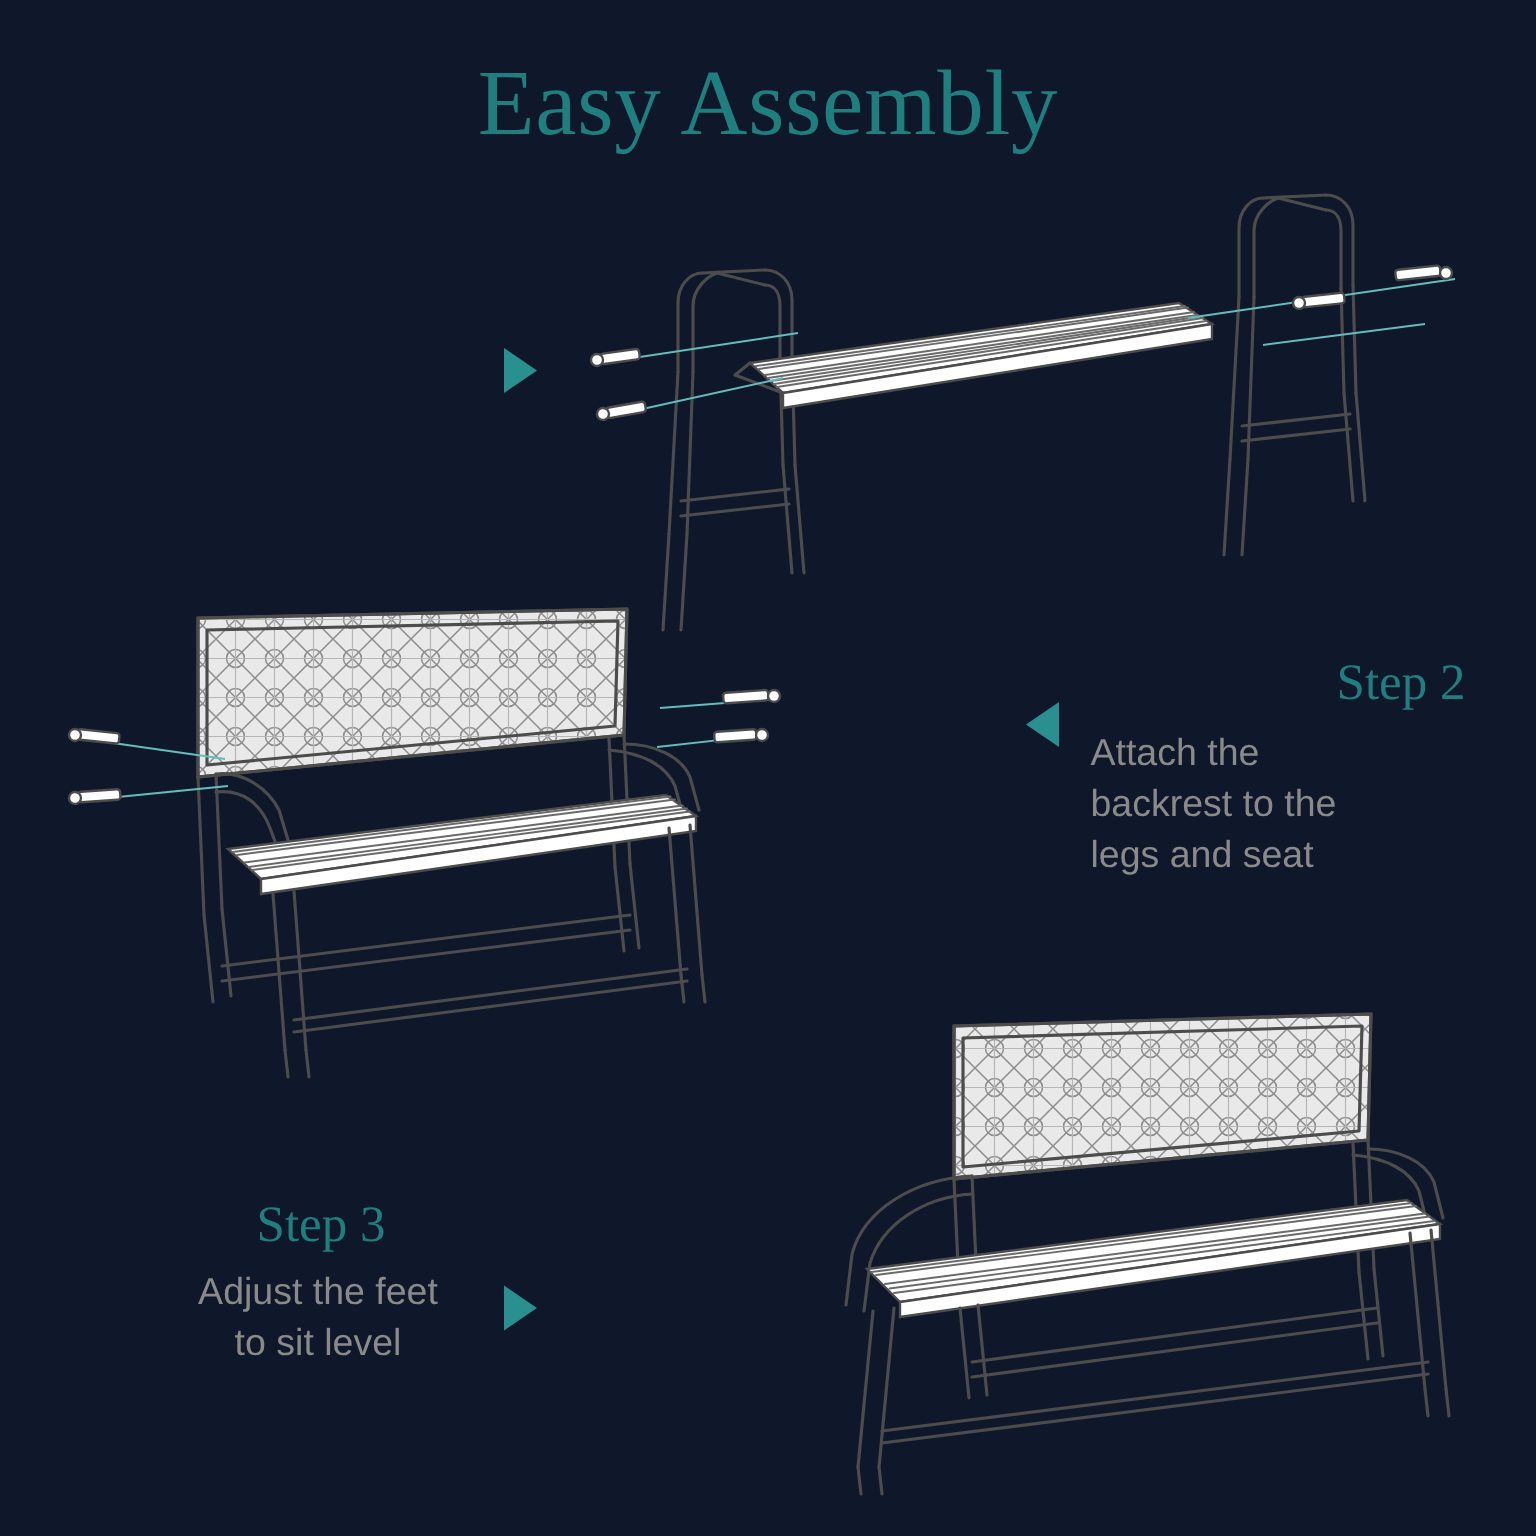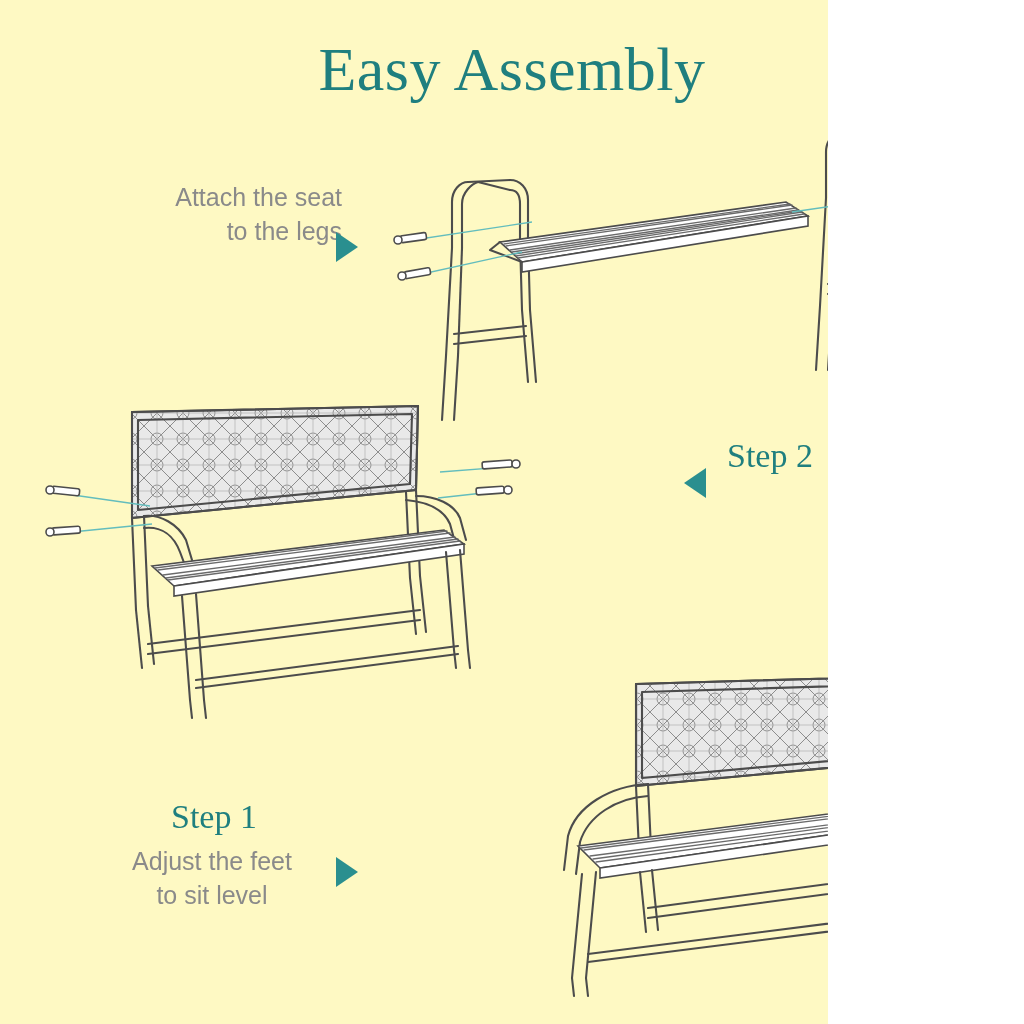--- a/index.html
+++ b/index.html
@@ -2,23 +2,23 @@
 <html><head>
 <meta charset="utf-8">
 <style>
   html, body {
     margin: 0;
     padding: 0;
     background: #ffffff;
   }
   #page {
     position: relative;
-    width: 828px;
+    width: 1024px;
     height: 1024px;
-    background: #fef9c3;
+    background: #0f172a;
     overflow: hidden;
     font-family: "Liberation Sans", sans-serif;
   }
   .title {
     position: absolute;
     top: 34px;
     left: 0;
     width: 1024px;
     text-align: center;
     font-family: "Liberation Serif", serif;
@@ -43,21 +43,21 @@
     line-height: 34px;
     color: #8a8a8a;
     white-space: pre-line;
   }
 
   #step1 { top: 172px; left: 92px; width: 260px; text-align: right; }
   #step1 .step-label { text-align: center; padding-right: 6px; }
   #step1 .step-desc { margin-top: 8px; text-align: right; padding-right: 10px; }
 
   #step2 { top: 437px; left: 727px; width: 250px; text-align: left; }
-  #step2 .step-label { text-align: left; }
+  #step2 .step-label { text-align: right; }
   #step2 .step-desc { margin-top: 10px; text-align: left; }
 
   #step3 { top: 798px; left: 92px; width: 250px; text-align: right; }
   #step3 .step-label { text-align: center; padding-right: 6px; }
   #step3 .step-desc { margin-top: 8px; text-align: center; padding-right: 10px; }
 
   .arrow {
     position: absolute;
     width: 0; height: 0;
   }
@@ -83,22 +83,20 @@
   .bolt  { fill: #ffffff; stroke: #4c4c4c; stroke-width: 1.6; }
 </style>
 </head>
 <body>
 
 <div id="page">
 
   <div class="title">Easy Assembly</div>
 
   <div class="step" id="step1">
-    <div class="step-desc">Attach the seat
-to the legs</div>
   </div>
   <div class="arrow arrow-right" id="arrow1"></div>
 
   <svg class="figure" id="fig1" style="top:120px; left:390px;" width="600" height="300" viewBox="0 0 600 300">
 
     <path class="ln" d="M78 62 C70 62 62 70 62 82 L62 128"></path>
     <path class="ln" d="M88 62 C82 64 72 72 72 84 L72 128"></path>
     <path class="ln" d="M78 62 L120 60"></path>
     <path class="ln" d="M88 62 L120 70"></path>
     <path class="ln" d="M120 60 C130 60 138 68 138 80 L138 118"></path>
@@ -158,20 +156,23 @@
       <circle class="bolt" cx="12" cy="156" r="4"></circle>
       <rect class="bolt" x="540" y="60" width="30" height="7" rx="2" transform="rotate(-6 540 60)"></rect>
       <circle class="bolt" cx="574" cy="62" r="4"></circle>
       <rect class="bolt" x="478" y="78" width="28" height="7" rx="2" transform="rotate(-6 478 78)"></rect>
       <circle class="bolt" cx="476" cy="82" r="4"></circle>
     </g>
   </svg>
 
   <div class="step" id="step2">
     <div class="step-label">Step 2</div>
+    <div class="step-desc">Attach the
+backrest to the
+legs and seat</div>
   </div>
   <div class="arrow arrow-left" id="arrow2"></div>
 
   <svg class="figure" id="fig2" style="top:400px; left:40px;" width="580" height="330" viewBox="0 0 580 330">
     <defs>
       <pattern id="lattice" width="26" height="26" patternUnits="userSpaceOnUse">
         <rect width="26" height="26" fill="#e9e9e9"></rect>
         <path d="M0 0 L26 26 M26 0 L0 26" stroke="#8d8d8d" stroke-width="1"></path>
         <circle cx="13" cy="13" r="6" fill="none" stroke="#8d8d8d" stroke-width="1"></circle>
         <path d="M0 13 L26 13 M13 0 L13 26" stroke="#b6b6b6" stroke-width="0.8"></path>
@@ -234,21 +235,21 @@
       <rect class="bolt" x="12" y="128" width="28" height="7" rx="2" transform="rotate(-4 12 128)"></rect>
       <circle class="bolt" cx="10" cy="132" r="4"></circle>
       <rect class="bolt" x="442" y="62" width="30" height="7" rx="2" transform="rotate(-4 442 62)"></rect>
       <circle class="bolt" cx="476" cy="64" r="4"></circle>
       <rect class="bolt" x="436" y="88" width="28" height="7" rx="2" transform="rotate(-4 436 88)"></rect>
       <circle class="bolt" cx="468" cy="90" r="4"></circle>
     </g>
   </svg>
 
   <div class="step" id="step3">
-    <div class="step-label">Step 1</div>
+    <div class="step-label">Step 3</div>
     <div class="step-desc">Adjust the feet
 to sit level</div>
   </div>
   <div class="arrow arrow-right" id="arrow3"></div>
 
   <svg class="figure" id="fig3" style="top:660px; left:520px;" width="480" height="340" viewBox="0 0 480 340">
     <defs>
       <pattern id="lattice2" width="26" height="26" patternUnits="userSpaceOnUse">
         <rect width="26" height="26" fill="#e9e9e9"></rect>
         <path d="M0 0 L26 26 M26 0 L0 26" stroke="#8d8d8d" stroke-width="1"></path>

